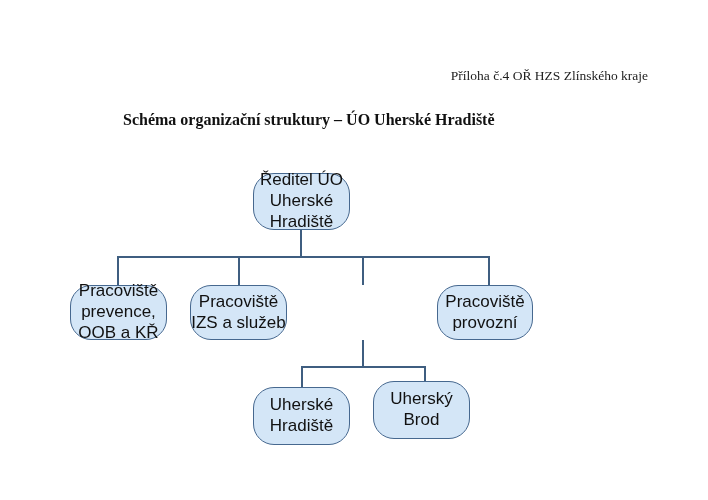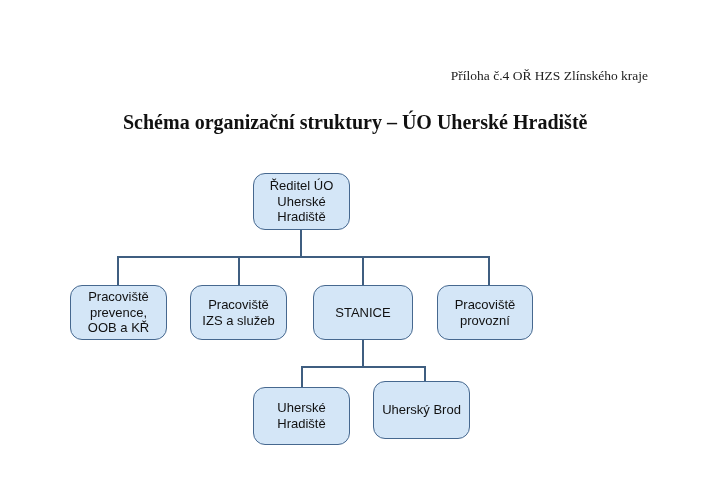--- a/index.html
+++ b/index.html
@@ -26,35 +26,35 @@
     font-family:"Liberation Serif", serif;
     font-size:13.5px;
     color:#1d1d1d;
     white-space:nowrap;
   }
   .doc-title{
     position:absolute;
     top:111px;
     left:123px;
     font-family:"Liberation Serif", serif;
-    font-size:20px;
+    font-size:16px;
     font-weight:bold;
     color:#111;
     white-space:nowrap;
   }
   .org-box{
     position:absolute;
     background:var(--box-fill);
     border:1.6px solid var(--box-border);
-    border-radius:12px;
+    border-radius:21px;
     display:flex;
     align-items:center;
     justify-content:center;
     text-align:center;
-    font-size:13px;
+    font-size:17px;
     line-height:1.22;
     white-space:pre-line;
     color:#111;
   }
   .line{
     position:absolute;
     background:var(--line);
   }
   
   #node-root   {left:253px; top:173px; width:97px;  height:57px;}
@@ -100,21 +100,20 @@
 Uherské
 Hradiště</div>
 
   <div class="org-box" id="node-l2-0">Pracoviště
 prevence,
 OOB a KŘ</div>
 
   <div class="org-box" id="node-l2-1">Pracoviště
 IZS a služeb</div>
 
-  <div class="org-box" id="node-l2-2">STANICE</div>
 
   <div class="org-box" id="node-l2-3">Pracoviště
 provozní</div>
 
   <div class="org-box" id="node-l3-0">Uherské
 Hradiště</div>
 
   <div class="org-box" id="node-l3-1">Uherský Brod</div>
 
 </div>

